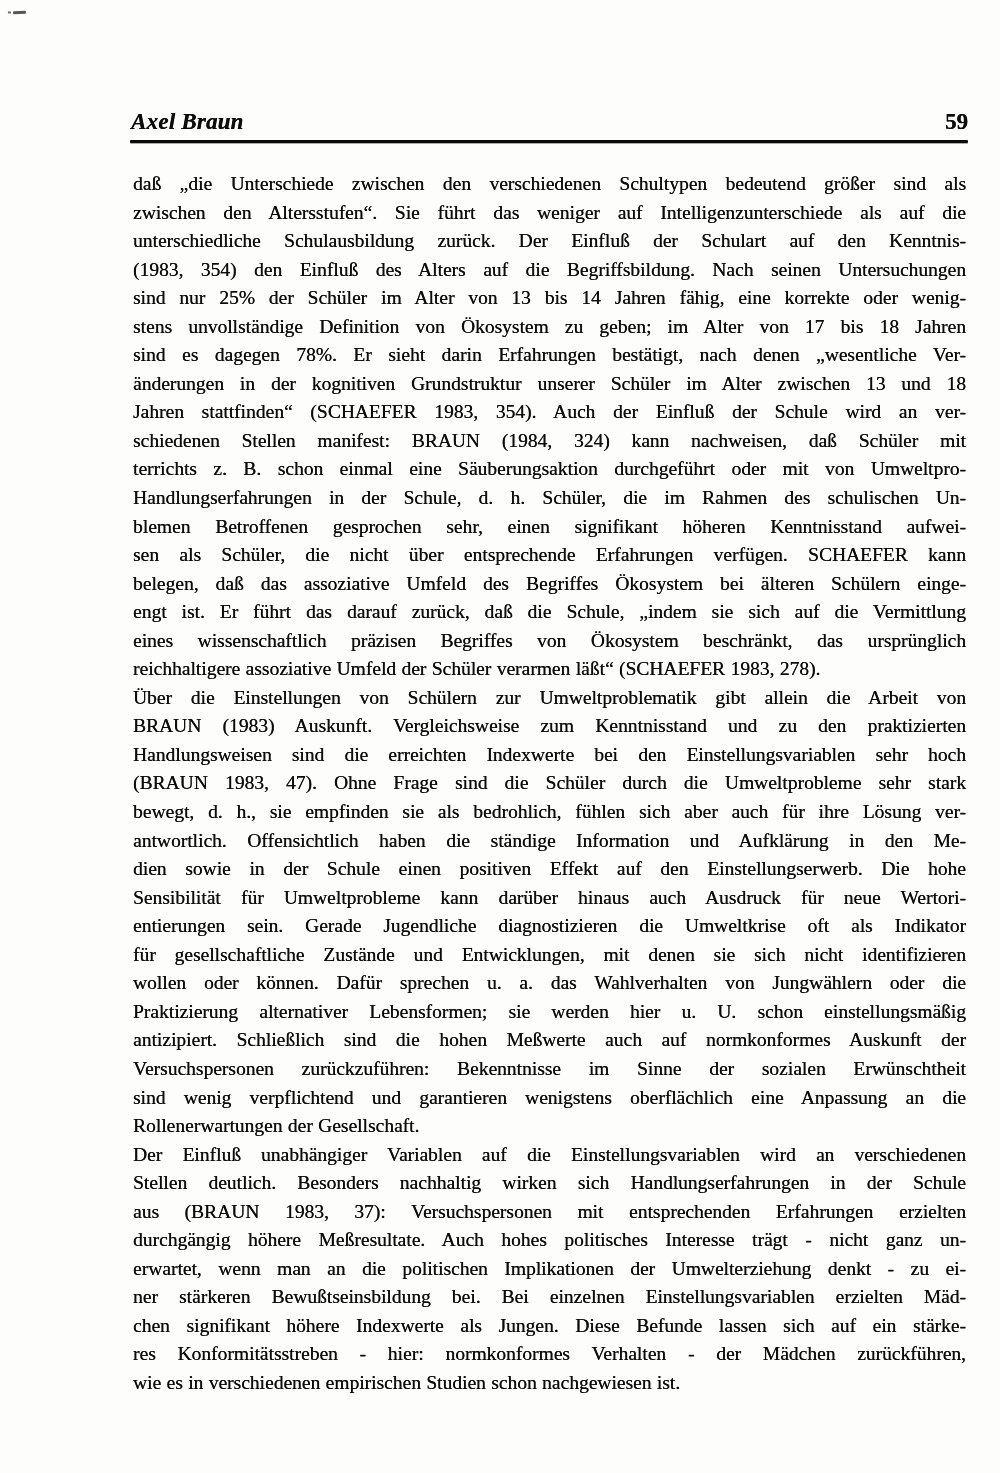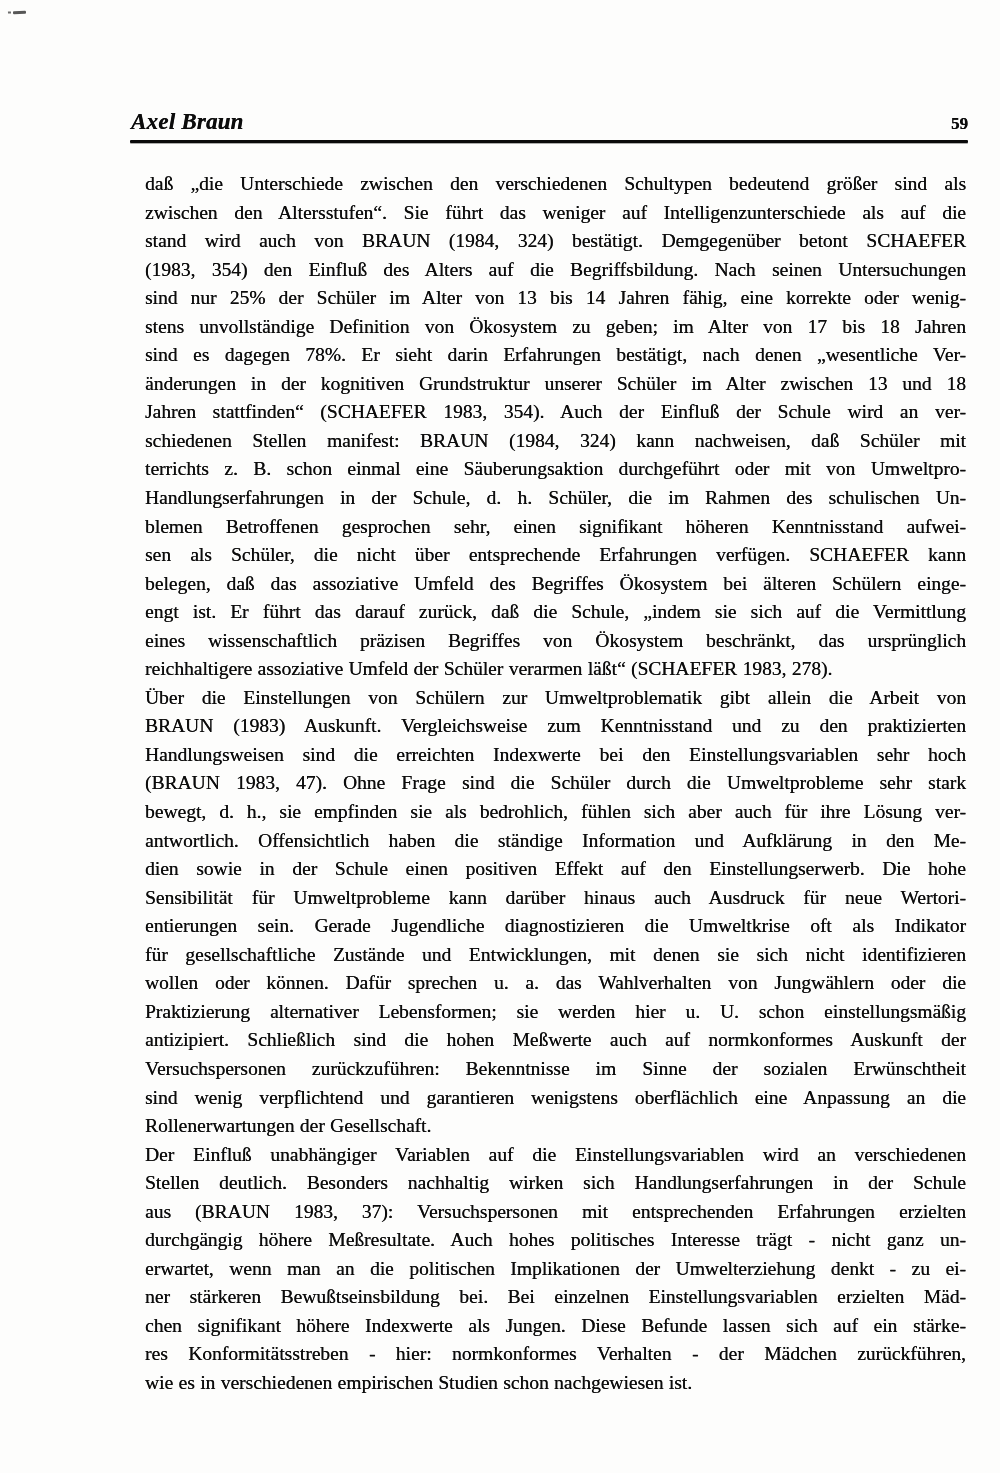--- a/index.html
+++ b/index.html
@@ -48,21 +48,21 @@
   }
   .running-header .author {
     font-style: italic;
     font-weight: bold;
     font-size: 23px;
     letter-spacing: 0.2px;
     text-shadow: 0.3px 0.3px 0 #1a1a1a;
   }
   .running-header .pagenum {
     font-weight: bold;
-    font-size: 17px;
+    font-size: 23px;
     text-shadow: 0.3px 0.3px 0 #1a1a1a;
   }
   .header-rule {
     position: absolute;
     left: 130px;
     top: 140px;
     width: 838px;
     height: 3px;
     background: #0a0a0a;
     border-radius: 1px;
@@ -74,21 +74,20 @@
     top: 170px;
     width: 833px;
     font-size: 19.5px;
     line-height: 28.55px;
     text-shadow: 0.25px 0.25px 0 #242424;
     word-spacing: 0.5px;
   }
   .body-text .line {
     text-align: justify;
     text-align-last: justify;
-    margin-left: 12px;
   }
   .body-text .line.para-end {
     text-align-last: left;
   }
 </style>
 </head>
 <body>
 
 <div class="page">
   <div class="scan-mark"></div>
@@ -96,21 +95,21 @@
   <div class="running-header">
     <span class="author">Axel Braun</span>
     <span class="pagenum">59</span>
   </div>
 
   <div class="header-rule"></div>
 
   <div class="body-text">
       <div class="line">daß „die Unterschiede zwischen den verschiedenen Schultypen bedeutend größer sind als</div>
       <div class="line">zwischen den Altersstufen“. Sie führt das weniger auf Intelligenzunterschiede als auf die</div>
-      <div class="line">stand wird auch von BRAUN (1984, 324) bestätigt. Demgegenüber betont SCHAEFER</div>
+      <div class="line">unterschiedliche Schulausbildung zurück. Der Einfluß der Schulart auf den Kenntnis-</div>
       <div class="line">(1983, 354) den Einfluß des Alters auf die Begriffsbildung. Nach seinen Untersuchungen</div>
       <div class="line">sind nur 25% der Schüler im Alter von 13 bis 14 Jahren fähig, eine korrekte oder wenig-</div>
       <div class="line">stens unvollständige Definition von Ökosystem zu geben; im Alter von 17 bis 18 Jahren</div>
       <div class="line">sind es dagegen 78%. Er sieht darin Erfahrungen bestätigt, nach denen „wesentliche Ver-</div>
       <div class="line">änderungen in der kognitiven Grundstruktur unserer Schüler im Alter zwischen 13 und 18</div>
       <div class="line">Jahren stattfinden“ (SCHAEFER 1983, 354). Auch der Einfluß der Schule wird an ver-</div>
       <div class="line">schiedenen Stellen manifest: BRAUN (1984, 324) kann nachweisen, daß Schüler mit</div>
       <div class="line">terrichts z. B. schon einmal eine Säuberungsaktion durchgeführt oder mit von Umweltpro-</div>
       <div class="line">Handlungserfahrungen in der Schule, d. h. Schüler, die im Rahmen des schulischen Un-</div>
       <div class="line">blemen Betroffenen gesprochen sehr, einen signifikant höheren Kenntnisstand aufwei-</div>

